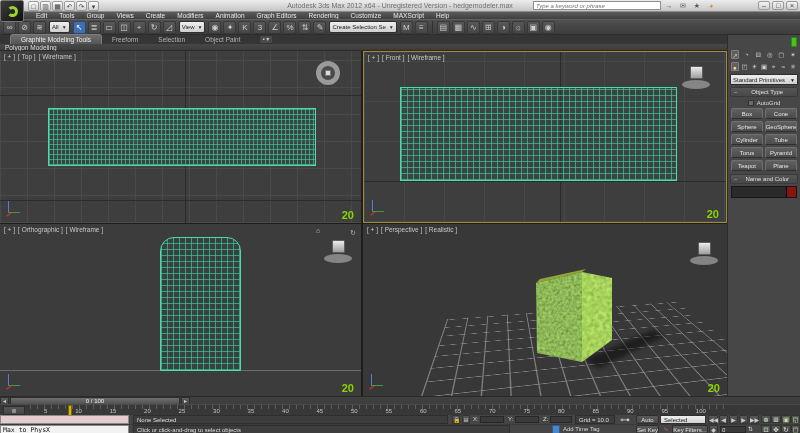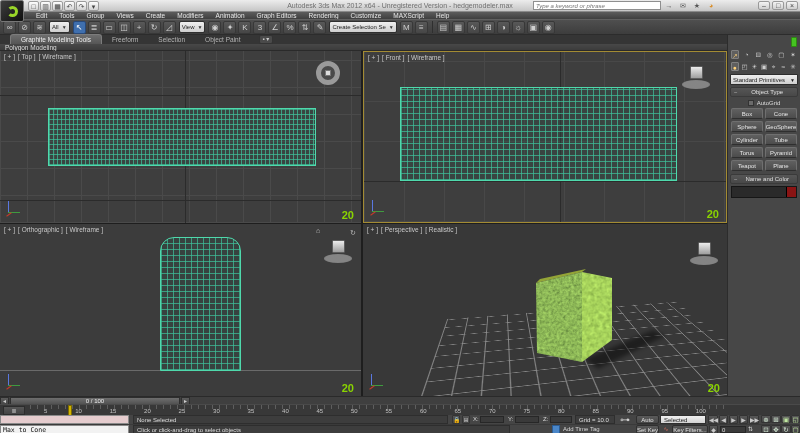--- a/index.html
+++ b/index.html
@@ -436,21 +436,21 @@
     <span class="sbox sicon" style="left:729px;width:9px">▶</span>
     <span class="sbox sicon" style="left:739px;width:9px">▶</span>
     <span class="sbox sicon" style="left:749px;width:10px">▶▶</span>
     <span class="sbox navic" style="left:761px">⊕</span>
     <span class="sbox navic" style="left:771px">⊞</span>
     <span class="sbox navic g" style="left:781px">▣</span>
     <span class="sbox navic g" style="left:791px;width:9px">◱</span>
   </div>
 
   <div class="statusB">
-    <span class="sbox whitebox">Max to Cone</span>
+    <span class="sbox whitebox">Max to PhysX</span>
     <span class="sbox statbar" style="left:133px;width:377px">Click or click-and-drag to select objects</span>
     <span class="sbox" style="left:552px;width:8px;background:#4a86c8;border:1px solid #2b5c94"></span>
     <span class="sbox slabel" style="left:563px;width:52px">Add Time Tag</span>
     <span class="sbox btn" style="left:636px;width:23px">Set Key</span>
     <span class="sbox" style="left:661px;width:10px;color:#d06a5a;line-height:9px;text-align:center">∿</span>
     <span class="sbox btn" style="left:672px;width:36px">Key Filters...</span>
     <span class="sbox sicon" style="left:709px;width:9px">◆</span>
     <input class="numfield" style="left: 720px; width: 26px;" value="0">
     <span class="sbox slabel" style="left:748px">⇅</span>
     <span class="sbox navic" style="left:761px">⊡</span>

